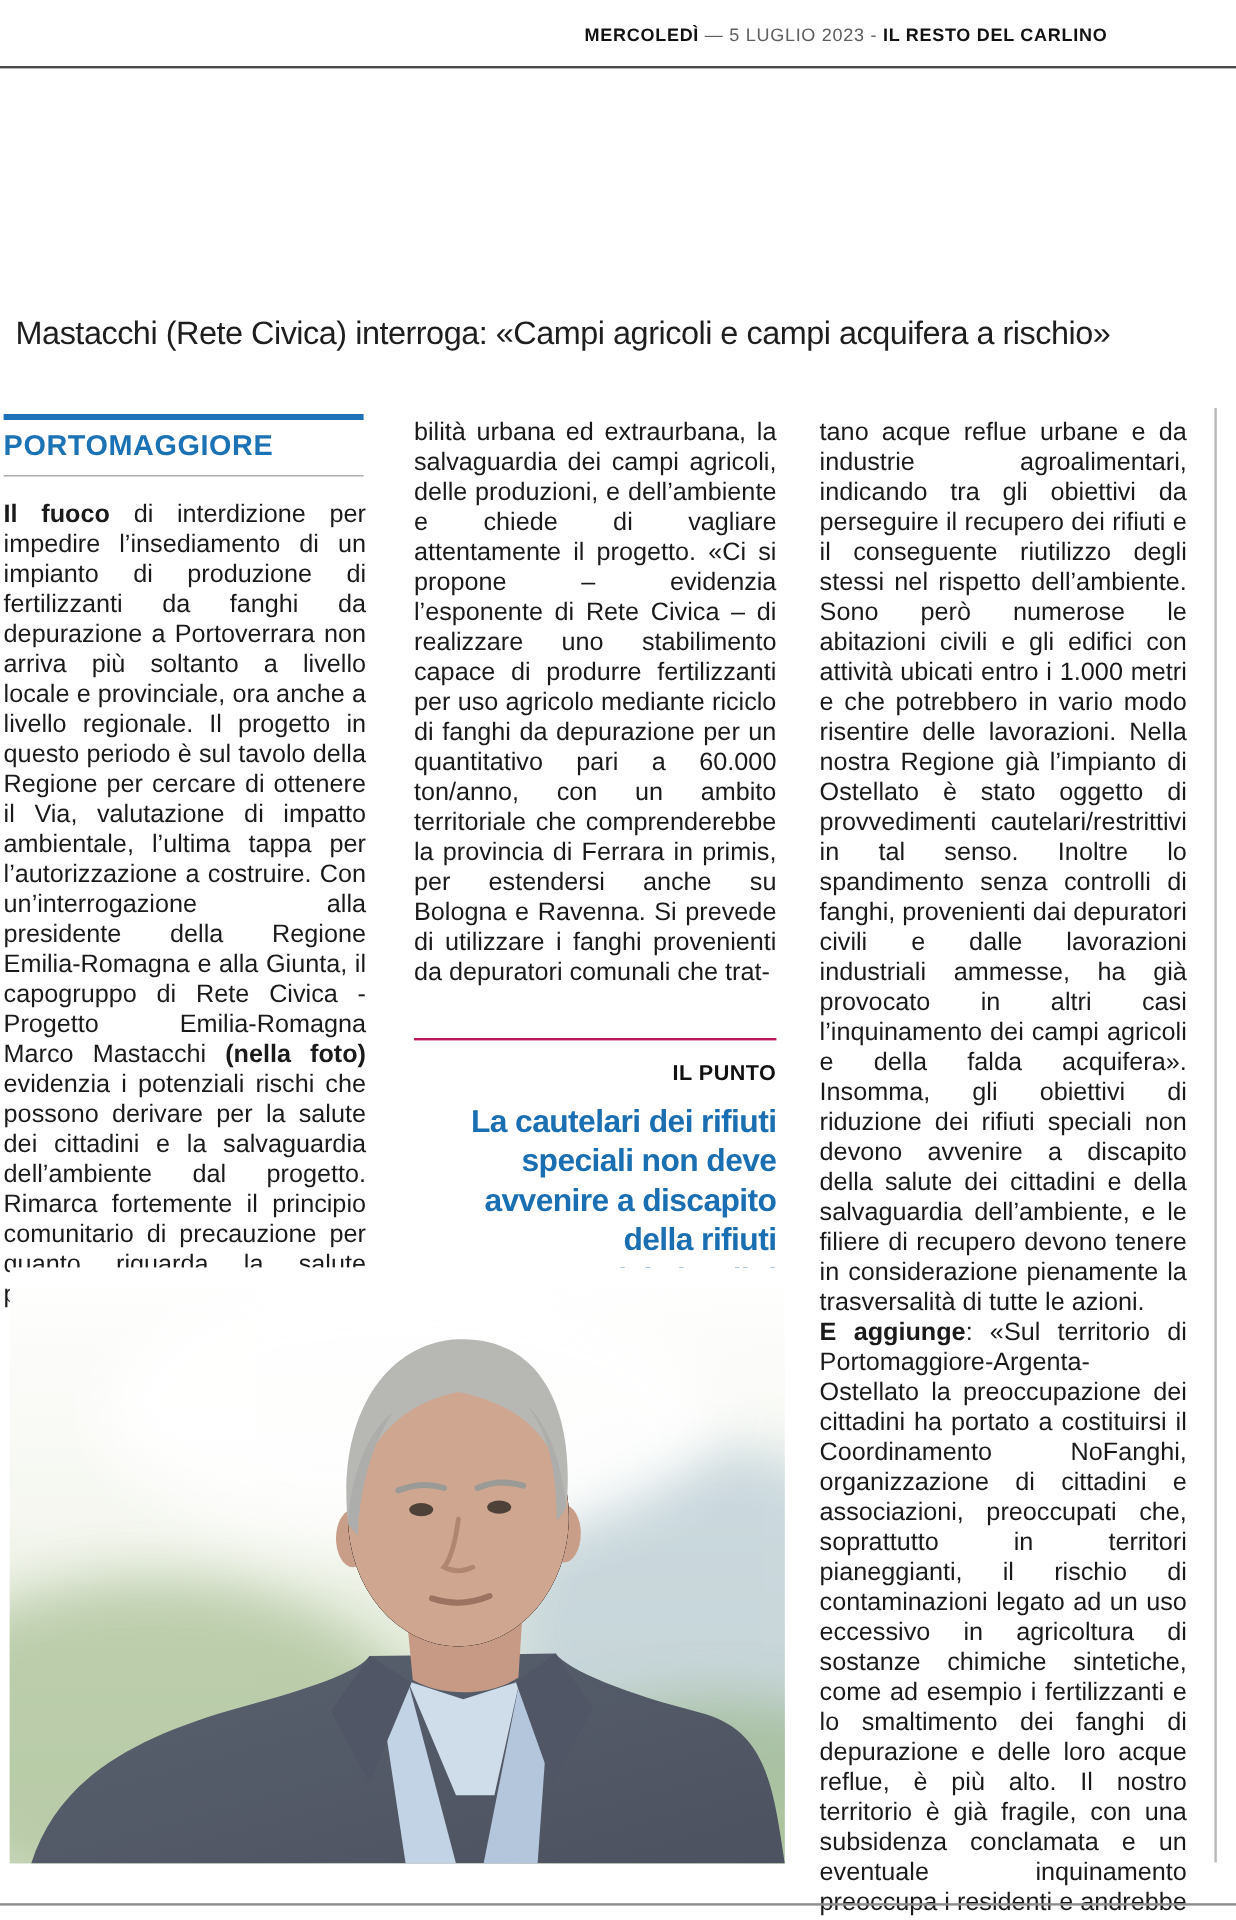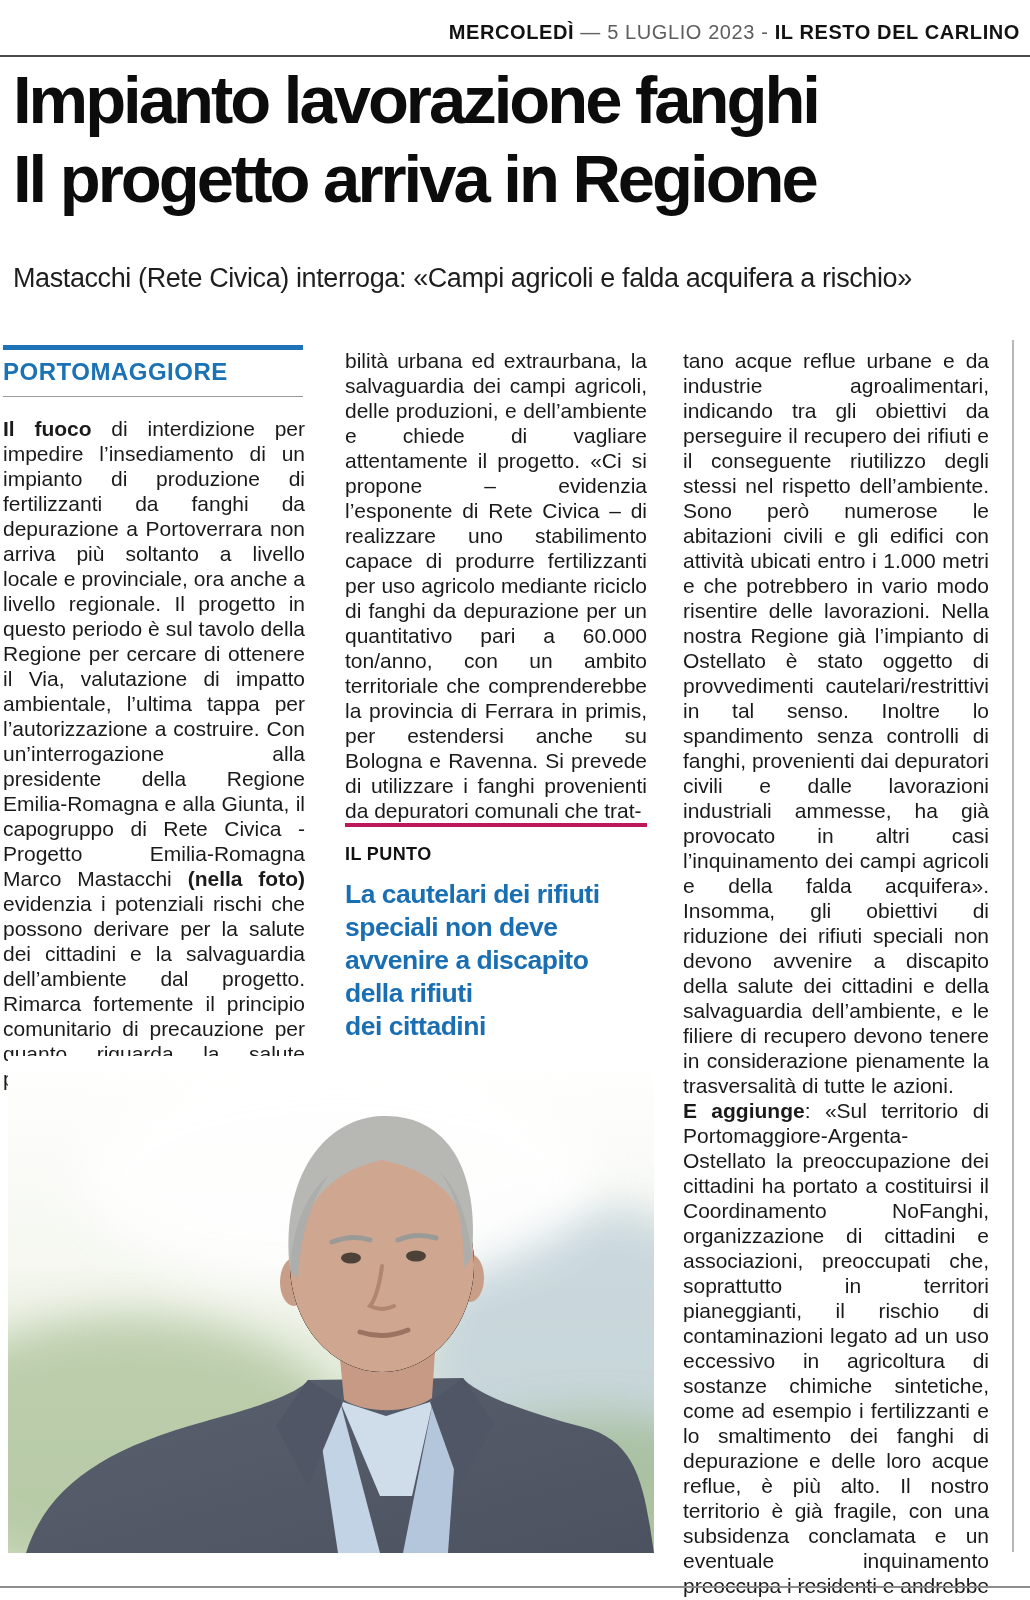--- a/index.html
+++ b/index.html
@@ -7,21 +7,21 @@
     position:relative;
     width:1030px;height:1600px;
     background:#ffffff;
     font-family:"Liberation Sans",sans-serif;
     color:#1b1b1b;
     overflow:hidden;
   }
   
   .masthead{
     position:absolute;top:21px;left:390px;width:630px;
-    text-align:right;font-size:20px;letter-spacing:.6px;
+    text-align:center;font-size:15px;letter-spacing:.6px;
     white-space:nowrap;
   }
   .masthead .strong{font-weight:700;color:#121212;}
   .masthead .muted{font-weight:400;color:#5e5e5e;}
   .rule-top{position:absolute;top:55px;left:0;width:1030px;height:2px;background:#4a4a4a;}
   
   .headline{
     position:absolute;top:60px;left:13px;width:1004px;
     font-size:67px;line-height:79px;font-weight:800;
     letter-spacing:-3px;color:#0c0c0c;
@@ -42,21 +42,21 @@
   .col-3{left:683px;top:348px;width:306px;}
   .kicker-bar{height:5px;background:#1e73b8;width:300px;margin-bottom:9px;}
   .kicker-text{
     font-size:24px;font-weight:800;color:#1b72b4;
     letter-spacing:.5px;text-align:left;
   }
   .kicker-rule{height:1px;background:#9a9a9a;margin:12px 0 0 0;width:300px;}
   .col-1 .body-copy{margin-top:19px;}
   .lead-bold{font-weight:700;}
   
-  .punto{border-top:4px solid #be185d;padding-top:15px;text-align:left;}
+  .punto{margin-top:42px;border-top:2px solid #be185d;padding-top:15px;text-align:right;}
   .punto-label{font-size:18px;font-weight:800;letter-spacing:.4px;color:#111;}
   .pull-quote{
     margin-top:11px;font-size:26.5px;line-height:33px;font-weight:700;
     color:#1a6fb3;letter-spacing:-.5px;
   }
   
   .photo{position:absolute;left:8px;top:1056px;width:646px;height:497px;}
   .photo svg{display:block;width:100%;height:100%;}
   
   .vrule{position:absolute;left:1012px;top:340px;width:2px;height:1212px;background:#b8b8b8;}
@@ -69,26 +69,22 @@
 
   <div class="masthead">
     <span class="strong">MERCOLEDÌ</span>
     <span class="muted">—</span>
     <span class="muted">5 LUGLIO 2023</span>
     <span class="muted">-</span>
     <span class="strong">IL RESTO DEL CARLINO</span>
   </div>
   <div class="rule-top"></div>
 
-  <h1 class="headline" style="margin:0;">
-    <span style="display:block;">Impianto lavorazione fanghi</span>
-    <span style="display:block;">Il progetto arriva in Regione</span>
-  </h1>
 
-  <div class="subhead">Mastacchi (Rete Civica) interroga: «Campi agricoli e falda acquifera a rischio»</div>
+  <div class="subhead">Mastacchi (Rete Civica) interroga: «Campi agricoli e campi acquifera a rischio»</div>
 
   <div class="col col-1">
     <div class="kicker-bar"></div>
     <div class="kicker-text">PORTOMAGGIORE</div>
     <div class="kicker-rule"></div>
     <p class="body-copy" style="margin:19px 0 0 0;">
       <span class="lead-bold">Il fuoco</span><span> di interdizione per impedire l’insediamento di un impianto di produzione di fertilizzanti da fanghi da depurazione a Portoverrara non arriva più soltanto a livello locale e provinciale, ora anche a livello regionale. Il progetto in questo periodo è sul tavolo della Regione per cercare di ottenere il Via, valutazione di impatto ambientale, l’ultima tappa per l’autorizzazione a costruire. Con un’interrogazione alla presidente della Regione Emilia-Romagna e alla Giunta, il capogruppo di Rete Civica - Progetto Emilia-Romagna Marco Mastacchi </span><span class="lead-bold">(nella foto)</span><span> evidenzia i potenziali rischi che possono derivare per la salute dei cittadini e la salvaguardia dell’ambiente dal progetto. Rimarca fortemente il principio comunitario di precauzione per quanto riguarda la salute pubblica, la via-</span>
     </p>
   </div>
 

